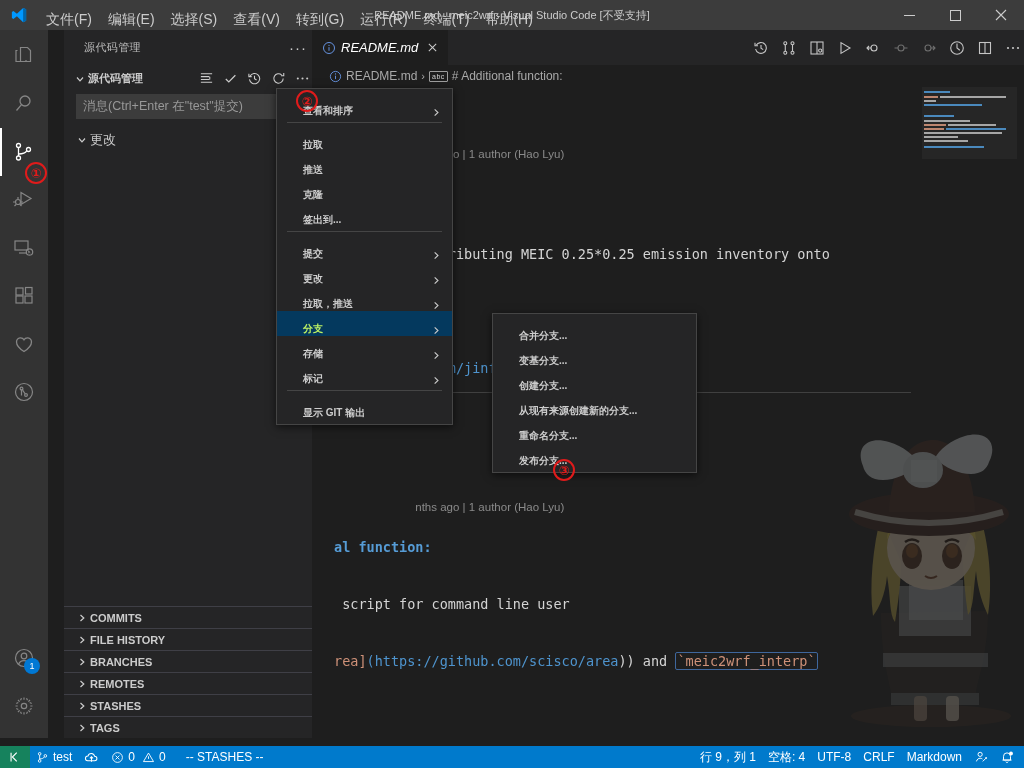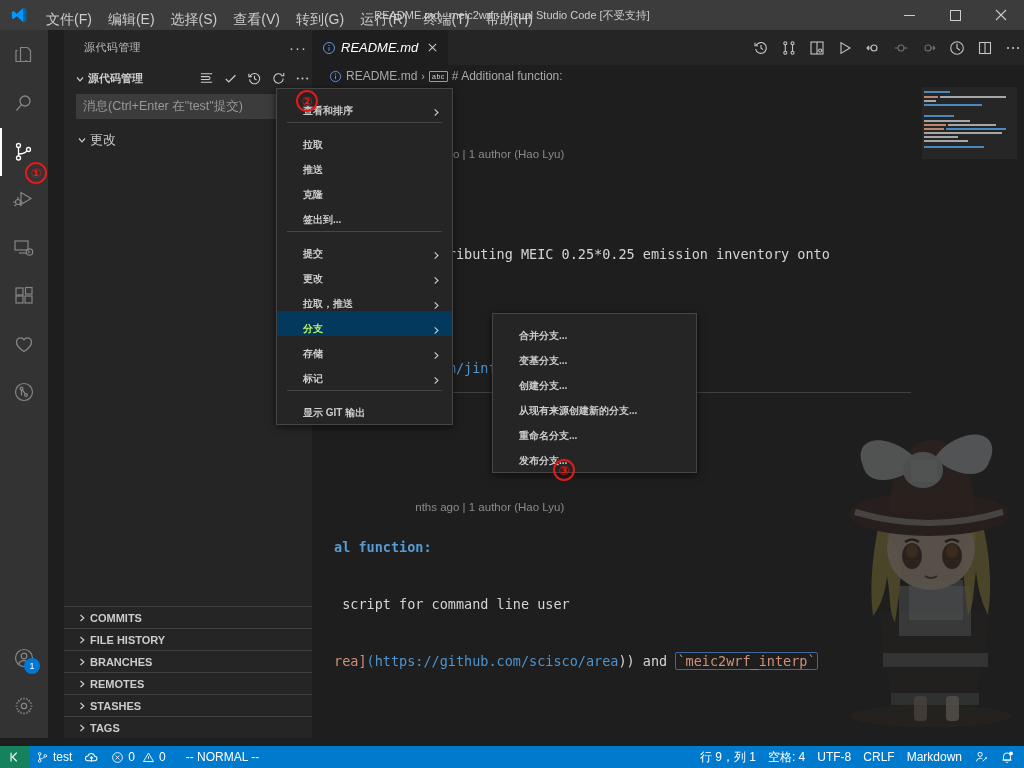--- a/index.html
+++ b/index.html
@@ -724,21 +724,21 @@
         <circle cx="8" cy="8" r="6"></circle>
           <path d="M5.6 5.6l4.8 4.8M10.4 5.6l-4.8 4.8"></path>
       </svg>
       <span>0</span>
       <svg width="13" height="13" viewBox="0 0 16 16" fill="none" stroke="#ffffff" stroke-width="1.1" style="margin-left:3px">
         <path d="M8 2.5L14.2 13H1.8z"></path>
           <path d="M8 6.5v3.2"></path>
       </svg>
       <span>0</span>
     </div>
-    <div class="sb-item" style="padding-left:14px">-- NORMAL --</div>
+    <div class="sb-item" style="padding-left:14px">-- STASHES --</div>
 
     <div class="sb-right">
       <div class="sb-item">行 9，列 1</div>
       <div class="sb-item">空格: 4</div>
       <div class="sb-item">UTF-8</div>
       <div class="sb-item">CRLF</div>
       <div class="sb-item">Markdown</div>
       <div class="sb-item">
         <svg width="14" height="14" viewBox="0 0 16 16" fill="none" stroke="#ffffff" stroke-width="1.1">
           <circle cx="7" cy="5" r="2.4"></circle>

